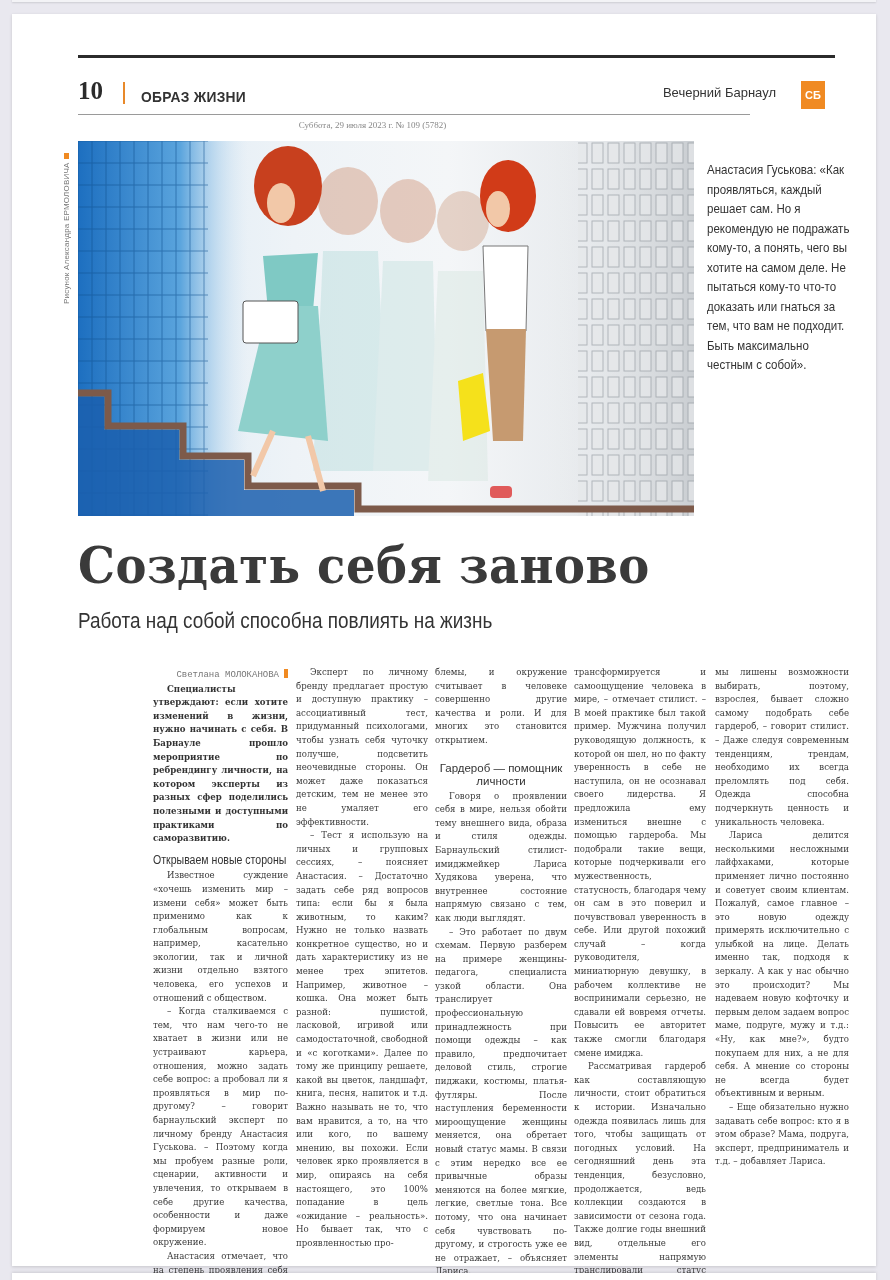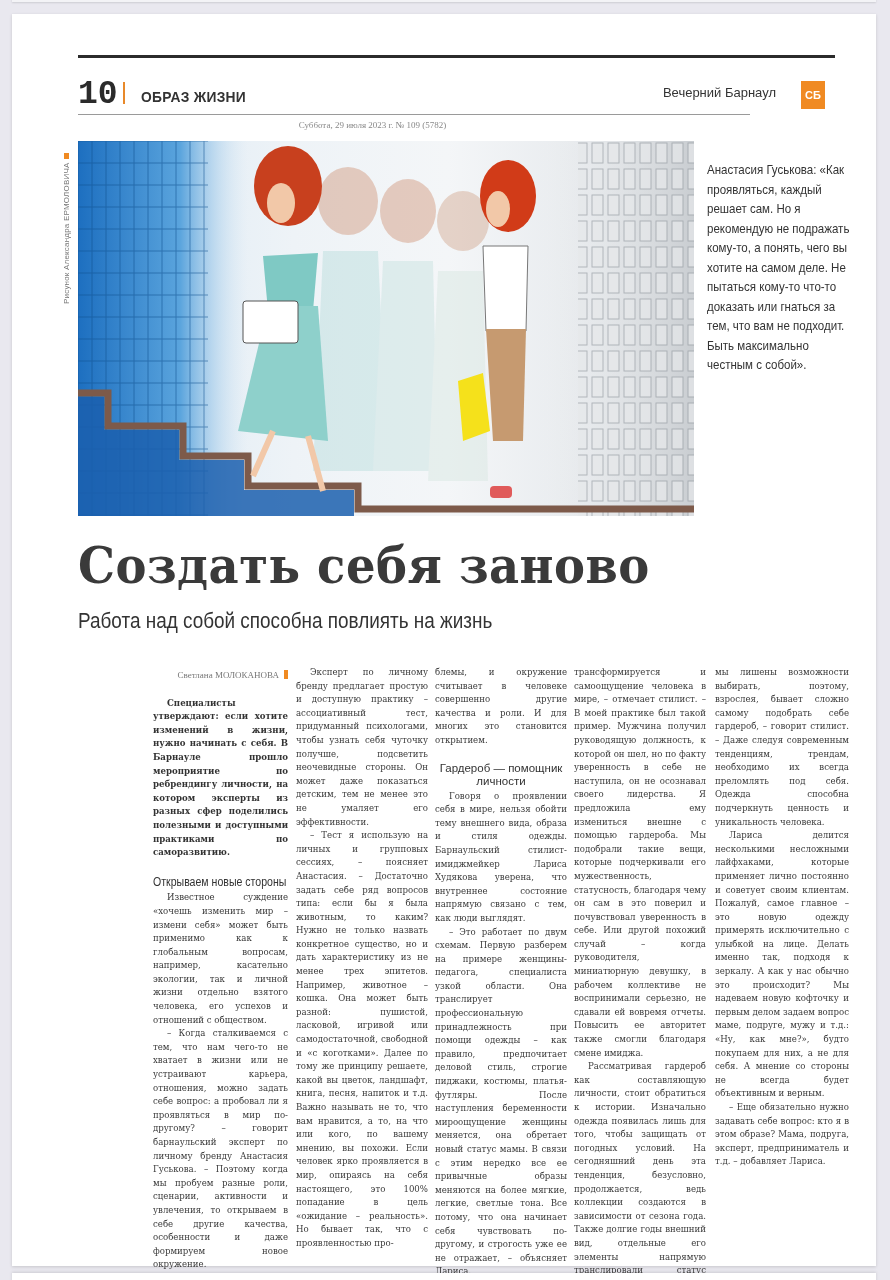--- a/index.html
+++ b/index.html
@@ -5,21 +5,21 @@
     * { box-sizing: border-box; margin: 0; padding: 0; }
     html, body { width: 890px; height: 1280px; overflow: hidden; }
     body { background: #e9e8ef; position: relative; font-family: "DejaVu Serif", serif; color: #333; }
 
     .sheet-prev { position: absolute; left: 12px; top: -6px; width: 864px; height: 8px; background: #f3f3f6; box-shadow: 0 1px 2px rgba(0,0,0,.12); }
     .sheet { position: absolute; left: 12px; top: 14px; width: 864px; height: 1252px; background: #fff; box-shadow: 0 1px 3px rgba(0,0,0,.15); }
     .sheet-next { position: absolute; left: 12px; top: 1273px; width: 864px; height: 20px; background: #fff; box-shadow: 0 -1px 3px rgba(0,0,0,.12); }
 
     
     .rule-top { position: absolute; left: 66px; top: 41px; width: 757px; height: 3px; background: #2b2b2b; }
-    .page-num { position: absolute; left: 66px; top: 64px; font-family: Liberation Mono, monospace; font-size: 33px; font-weight: bold; color: #2b2b2b; line-height: 1; }
+    .page-num { position: absolute; left: 66px; top: 64px; font-family: Liberation Serif, serif; font-size: 25px; font-weight: bold; color: #2b2b2b; line-height: 1; }
     .sep-bar { position: absolute; left: 111px; top: 68px; width: 2px; height: 22px; background: #e8892a; }
     .section-name { position: absolute; left: 129px; top: 74px; font-family: "Liberation Sans", sans-serif; font-weight: bold; font-size: 15px; letter-spacing: 0.3px; color: #333; transform: scaleX(.92); transform-origin: left; }
     .paper-name { position: absolute; right: 100px; top: 71px; font-family: "Liberation Sans", sans-serif; font-size: 13px; color: #333; }
     .logo { position: absolute; left: 789px; top: 67px; width: 24px; height: 28px; background: #f08a22; color: #fff; font-family: "Liberation Sans", sans-serif; font-weight: bold; font-size: 11px; display: flex; align-items: center; justify-content: center; }
     .rule-sub { position: absolute; left: 66px; top: 100px; width: 672px; height: 1px; background: #9a9a9a; }
     .dateline { position: absolute; left: 0; width: 721px; top: 106px; text-align: center; font-family: "Liberation Serif", serif; font-size: 9px; color: #888; }
 
     
     .illustration { position: absolute; left: 66px; top: 127px; width: 616px; height: 375px; overflow: hidden; background: linear-gradient(90deg, #d9e8f5 0%, #eef3f7 35%, #f4f6f8 60%, #e9ecef 80%, #dfe3e6 100%); }
     .illustration svg { width: 100%; height: 100%; display: block; }
@@ -34,23 +34,23 @@
 
     
     .col { position: absolute; top: 655px; font-family: "DejaVu Serif", serif; font-size: 8.6px; line-height: 13.6px; color: #3a3a3a; text-align: justify; hyphens: manual; }
     .col p { text-indent: 14px; }
     .col1 { left: 141px; width: 135px; }
     .col2 { left: 284px; width: 132px; top: 652px; }
     .col3 { left: 423px; width: 132px; top: 652px; }
     .col4 { left: 562px; width: 132px; top: 652px; }
     .col5 { left: 703px; width: 134px; top: 652px; }
 
-    .byline { font-family: Liberation Serif, serif; font-size: 9px; color: #777; text-align: right; margin-bottom: 14px; }
+    .byline { font-family: Liberation Mono, monospace; font-size: 9px; color: #777; text-align: right; }
     .byline .mark { display: inline-block; width: 4px; height: 9px; background: #f08a22; margin-left: 5px; vertical-align: -1px; }
-    .lead { font-weight: bold; font-size: 8.6px; line-height: 13.6px; color: #333; margin-bottom: 16px; text-indent: 14px; }
+    .lead { font-weight: bold; font-size: 8.6px; line-height: 13.6px; color: #333; margin-bottom: 8px; text-indent: 14px; }
     .subtitle { font-family: "Liberation Sans", sans-serif; font-size: 12px; color: #333; margin: 2px 0 2px; transform: scaleX(.88); transform-origin: left; white-space: nowrap; }
     .subtitle-c { font-family: "Liberation Sans", sans-serif; font-size: 11.5px; line-height: 13px; color: #333; text-align: center; margin: 14px 0 2px; }
   </style>
 </head>
 <body>
 
 <div class="sheet-prev"></div>
 
 <div class="sheet">
   <div class="rule-top"></div>

